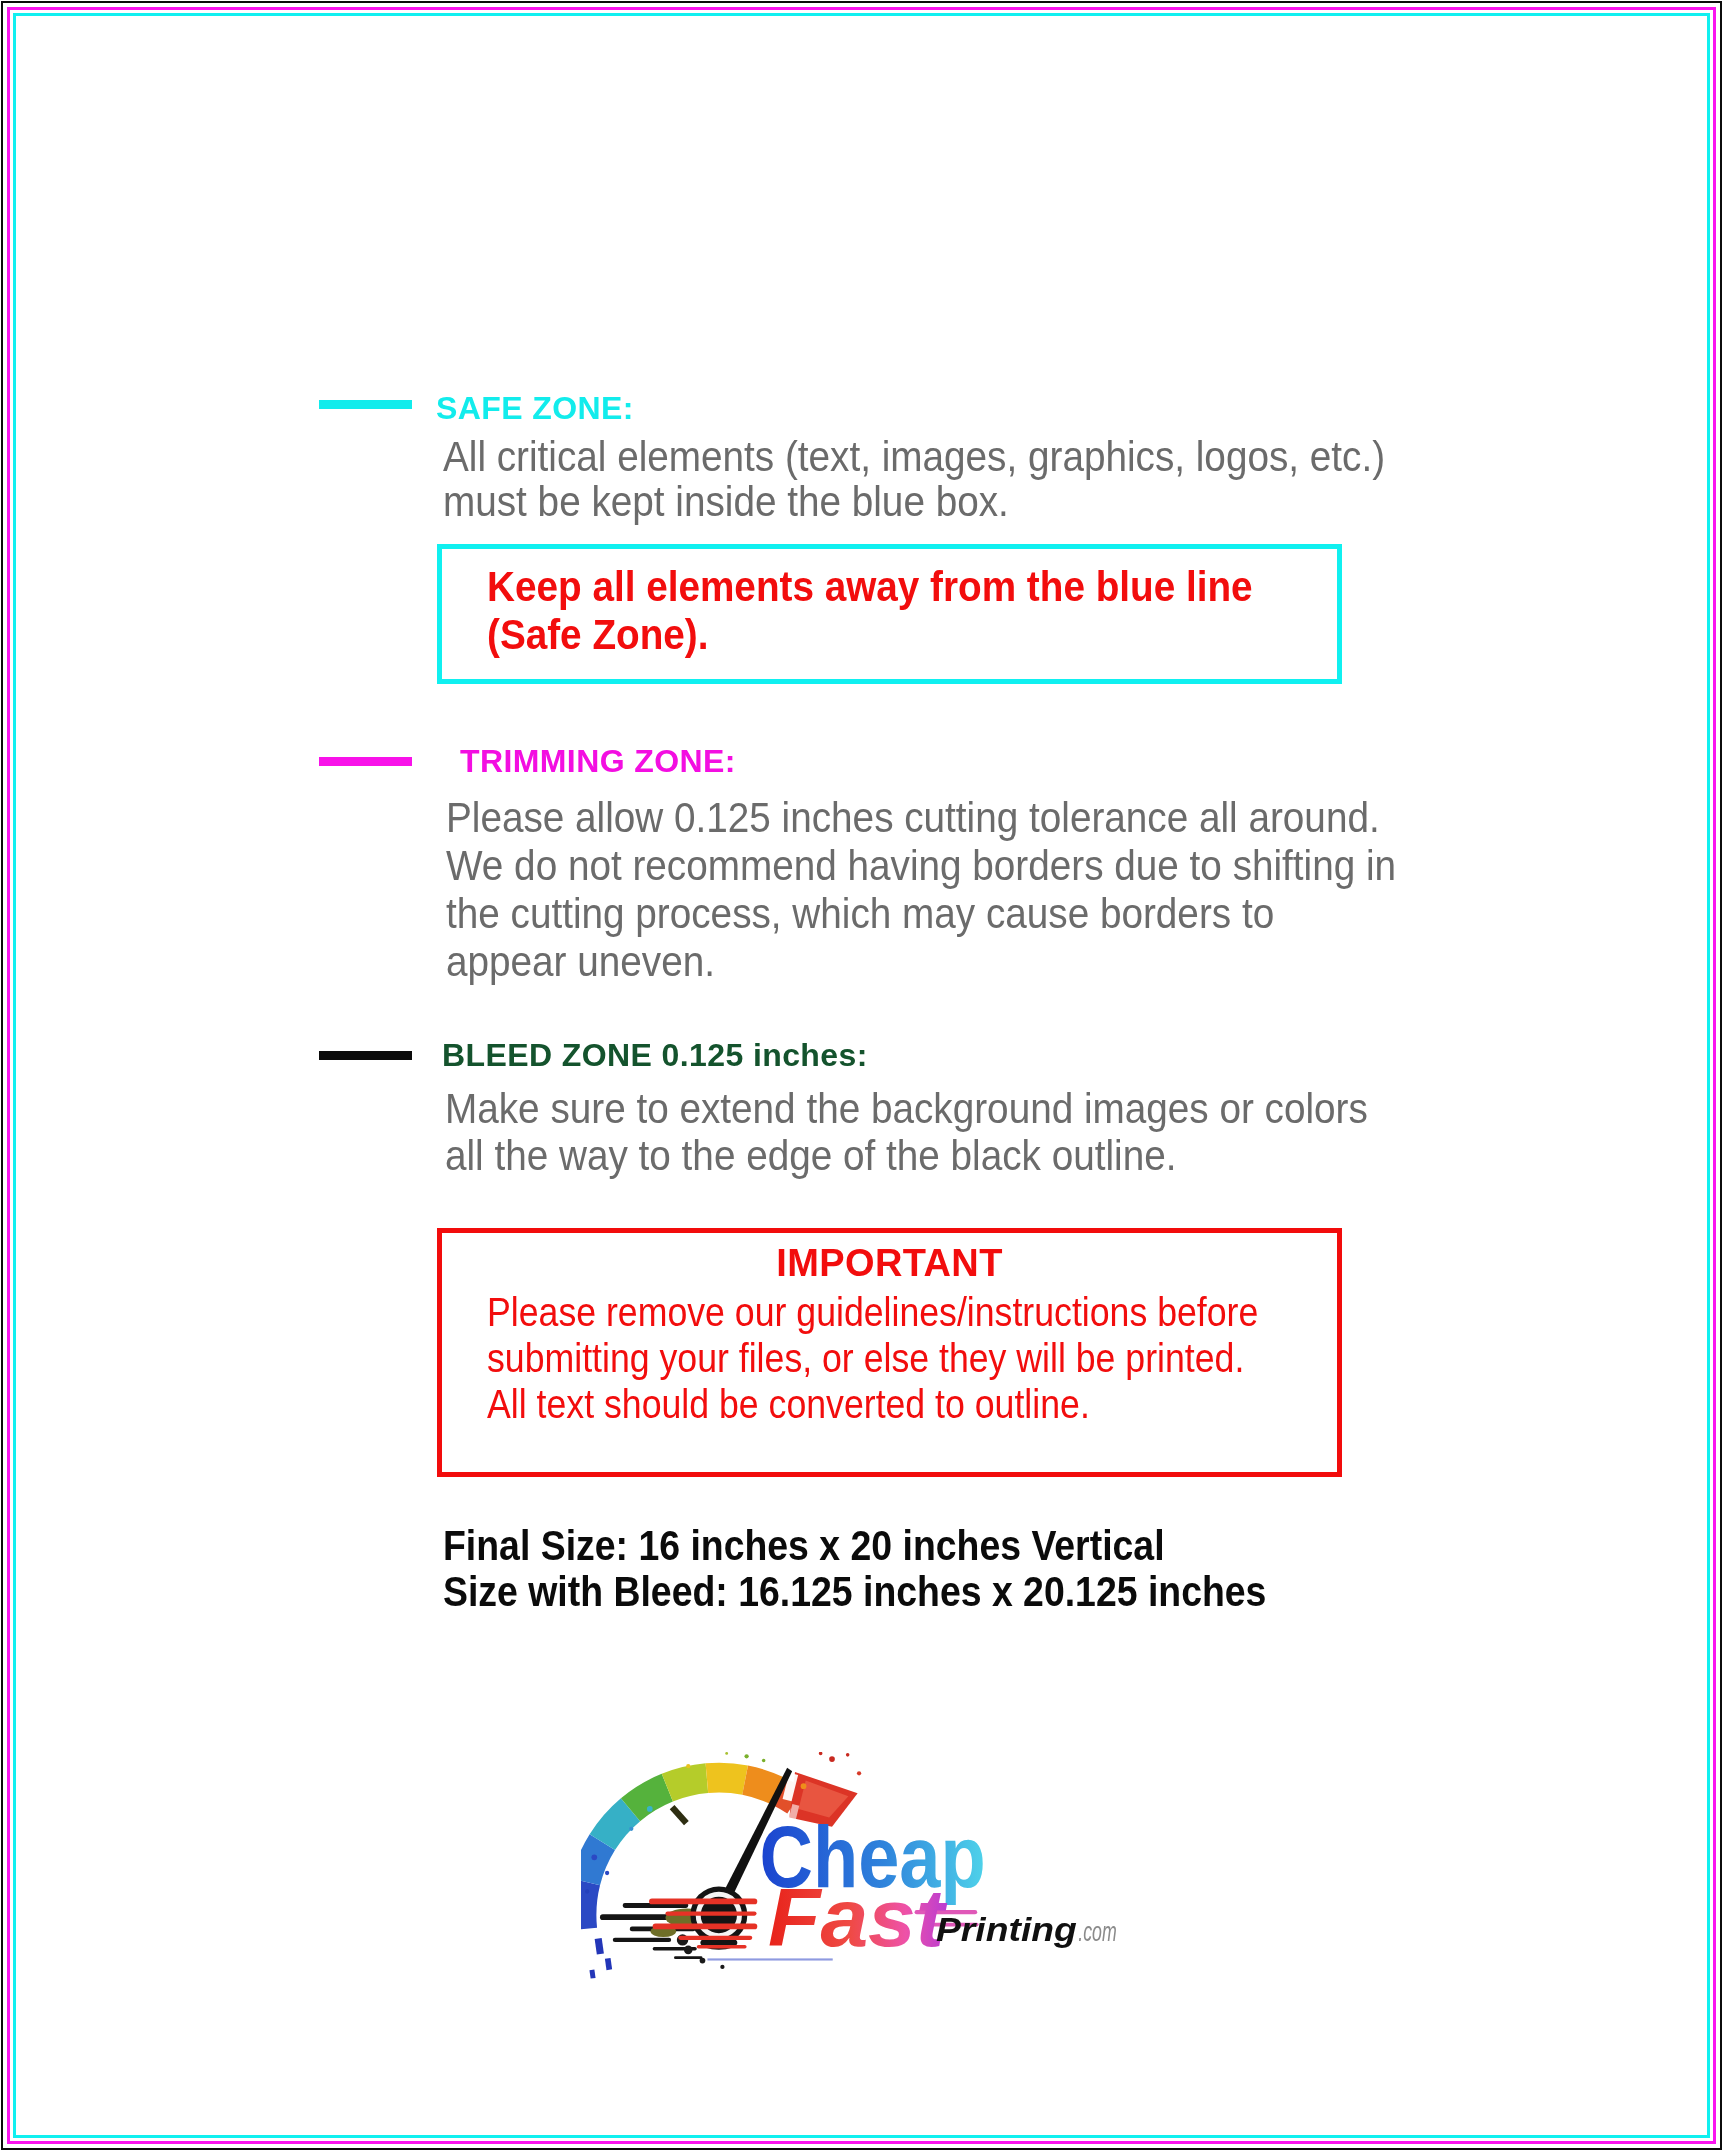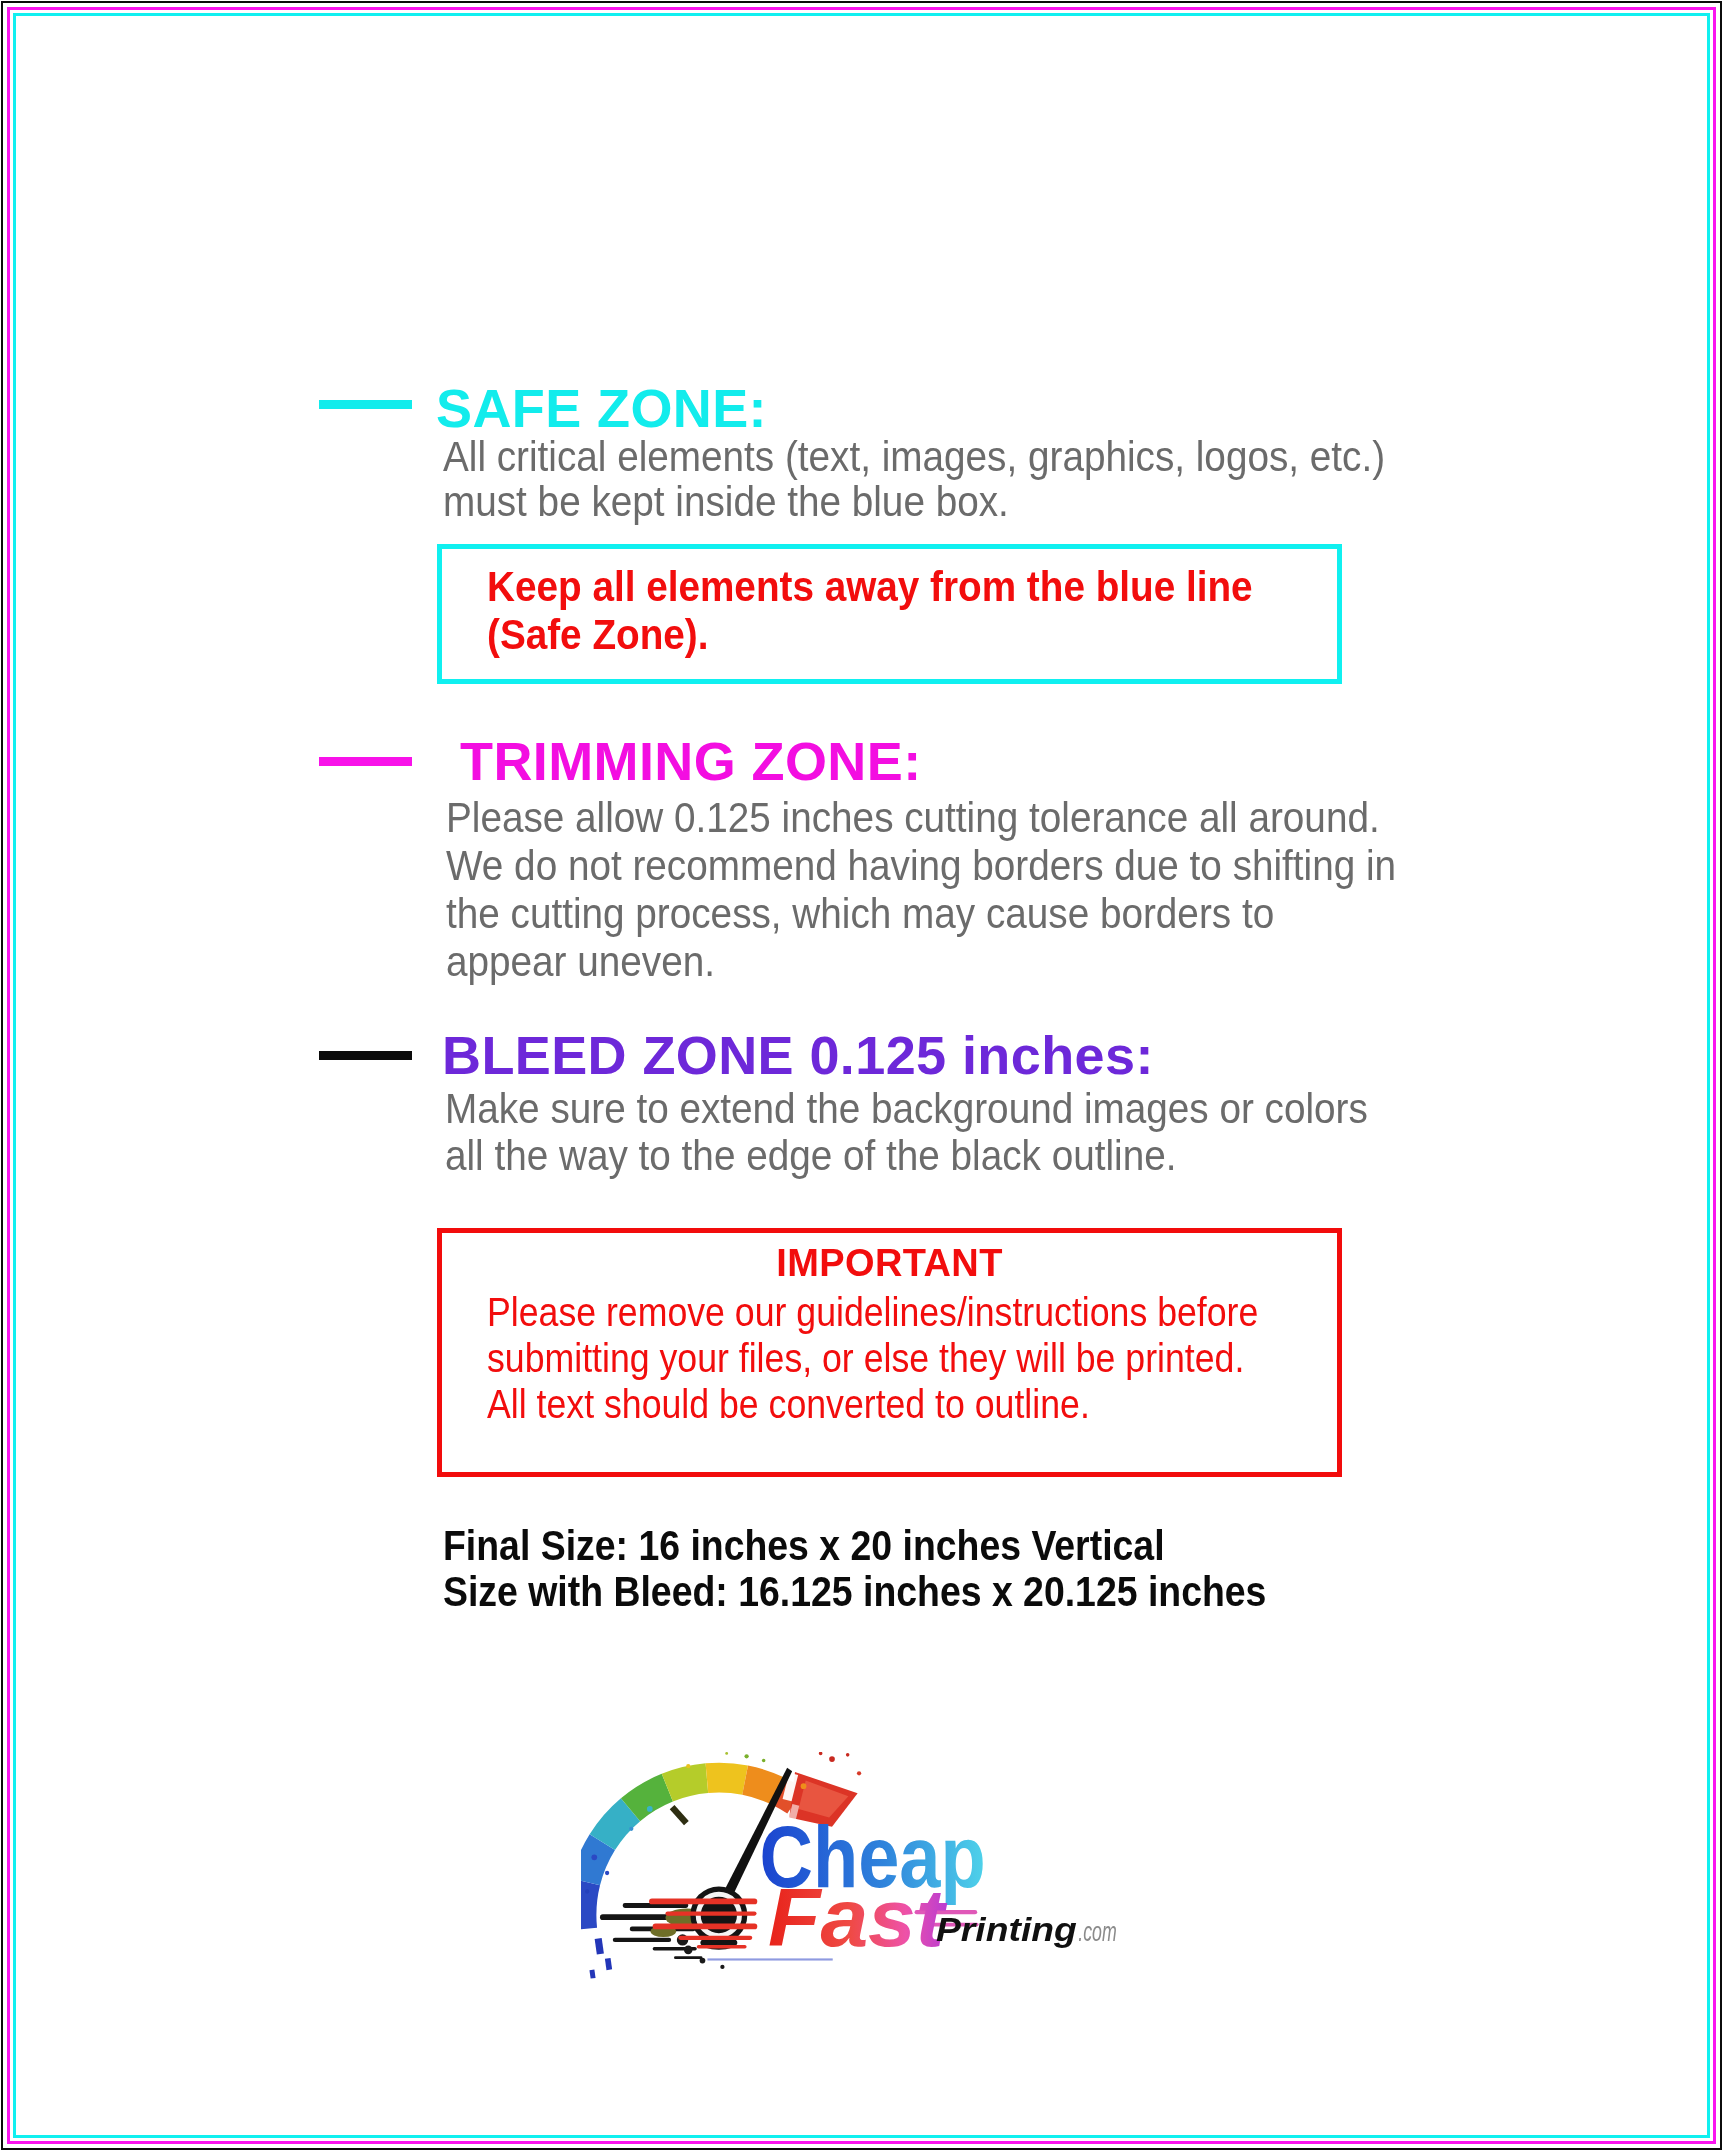--- a/index.html
+++ b/index.html
@@ -12,24 +12,24 @@
   .frame{position:absolute;pointer-events:none;}
   .frame.bleed{left:1.4px;top:1.4px;right:1.4px;bottom:1.4px;border:2.8px solid #0b0b0b;}
   .frame.trim{left:7.1px;top:7.1px;right:7.1px;bottom:7.1px;border:3.6px solid #fa14ef;}
   .frame.safe{left:13px;top:13px;right:13px;bottom:13px;border:3.6px solid #10f0f0;}
   
   .dash{position:absolute;width:93px;height:9.3px;}
   .dash.cyan{background:#12ecec;}
   .dash.magenta{background:#f812e9;}
   .dash.black{background:#0b0b0b;}
   
-  .title{position:absolute;font-weight:bold;font-size:54px;line-height:46px;letter-spacing:0.4px;white-space:nowrap;}
+  .title{position:absolute;font-weight:bold;font-size:32px;line-height:46px;letter-spacing:0.4px;white-space:nowrap;}
   .title.cyan{color:#12ecec;}
   .title.magenta{color:#f30ee1;}
-  .title.black{color:#6d28d9;}
+  .title.black{color:#14532d;}
   
   .body-text{position:absolute;color:#6b6b6b;font-size:43px;line-height:47px;white-space:nowrap;
     transform:scaleX(.90);transform-origin:left top;}
   .body-text.tight{line-height:45px;}
   .body-text.wide{line-height:48px;}
   .body-text.bleedlh{line-height:47px;}
   
   .callout{position:absolute;box-sizing:border-box;background:#ffffff;}
   .callout.cyan-box{border:5.7px solid #10f0f0;}
   .callout.red-box{border:5.7px solid #f20c0c;}

